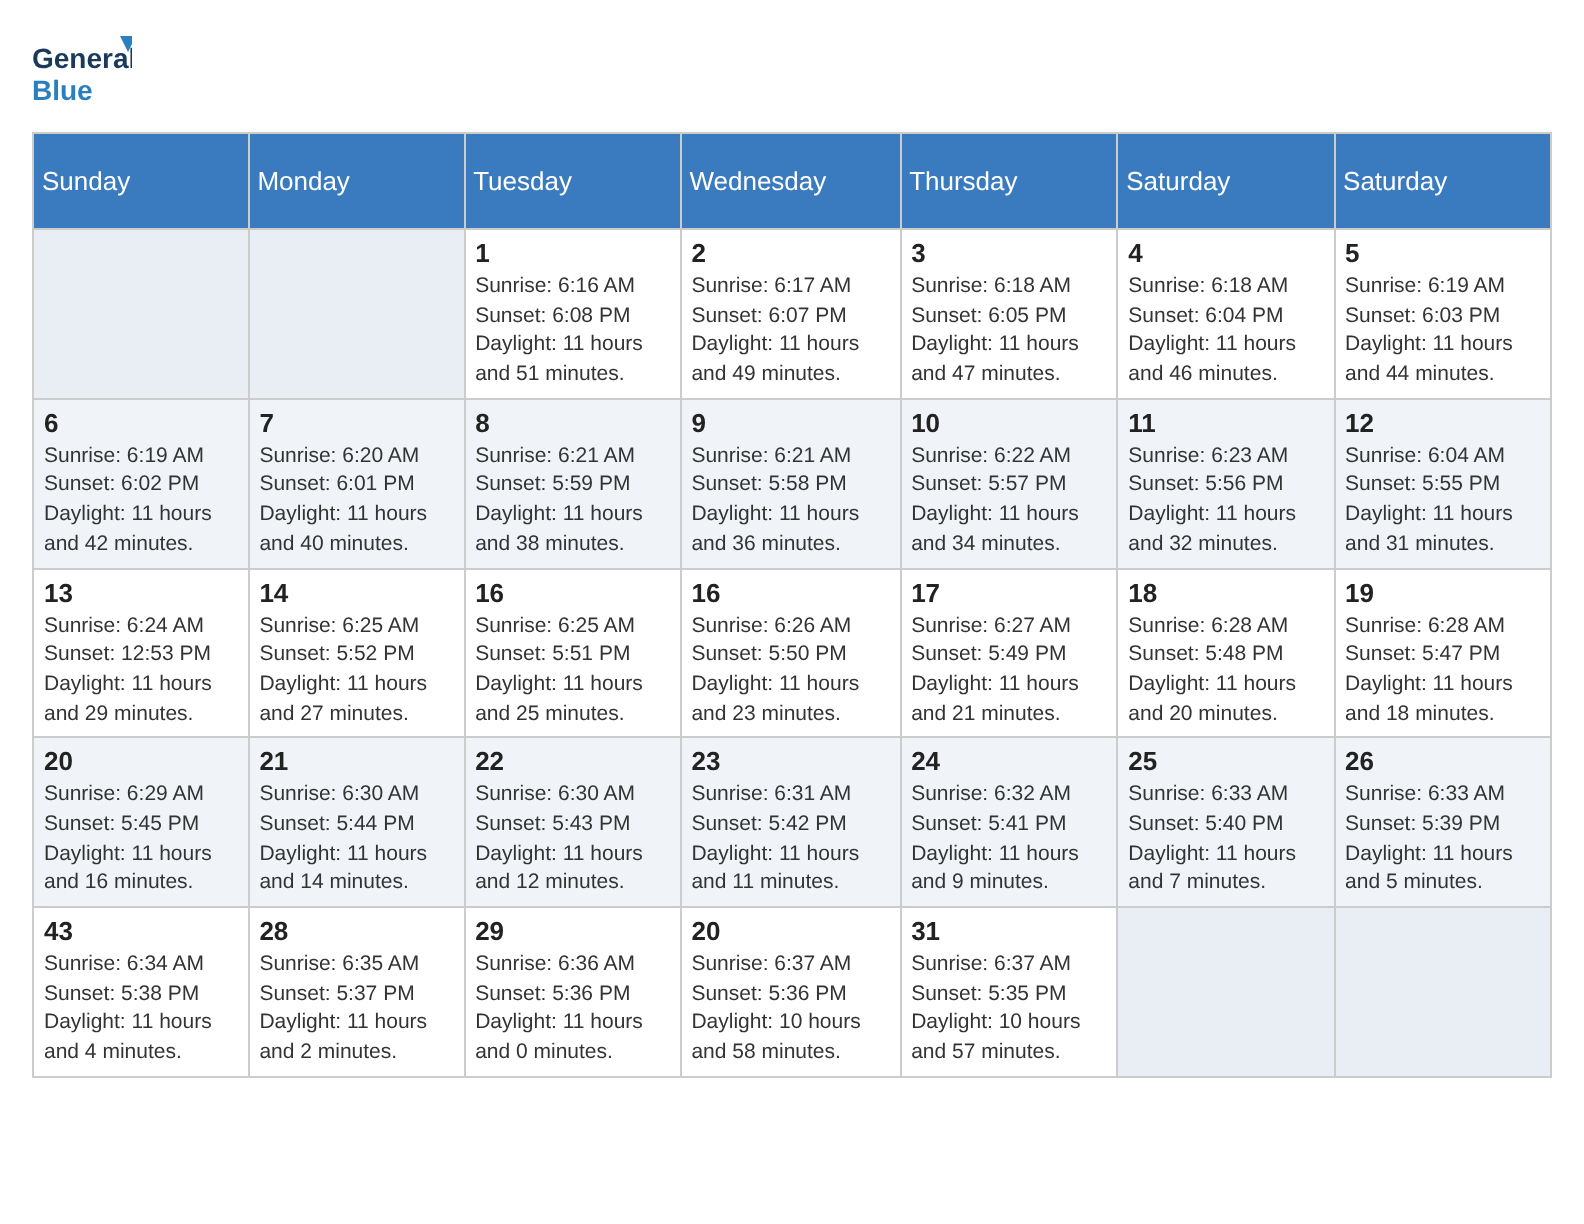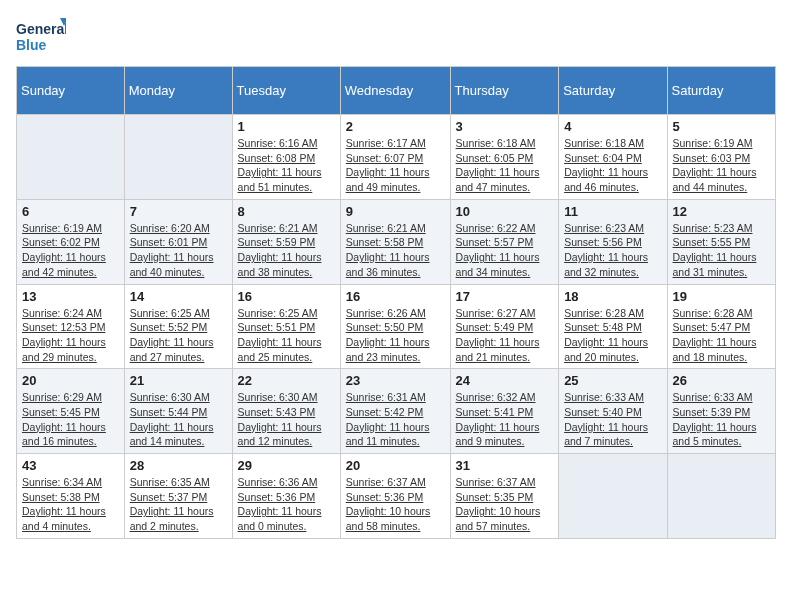--- a/index.html
+++ b/index.html
@@ -64,21 +64,20 @@
       font-size: 13px;
       font-weight: bold;
       color: #222;
       display: block;
       margin-bottom: 2px;
     }
     .day-detail {
       color: #333;
       font-size: 10.5px;
       line-height: 1.4;
-      text-decoration: underline;
     }
     .empty-cell {
       background: #e8eef4 !important;
     }
   </style>
 </head>
 <body>
 
 <div class="header-area">
   <div class="logo">
@@ -173,21 +172,21 @@
 Daylight: 11 hours and 34 minutes.</div>
         </td>
         <td>
           <span class="day-num">11</span>
           <div class="day-detail">Sunrise: 6:23 AM
 Sunset: 5:56 PM
 Daylight: 11 hours and 32 minutes.</div>
         </td>
         <td>
           <span class="day-num">12</span>
-          <div class="day-detail">Sunrise: 5:23 AM
+          <div class="day-detail">Sunrise: 6:04 AM
 Sunset: 5:55 PM
 Daylight: 11 hours and 31 minutes.</div>
         </td>
       </tr>
       <tr>
         <td>
           <span class="day-num">13</span>
           <div class="day-detail">Sunrise: 6:24 AM
 Sunset: 12:53 PM
 Daylight: 11 hours and 29 minutes.</div>

